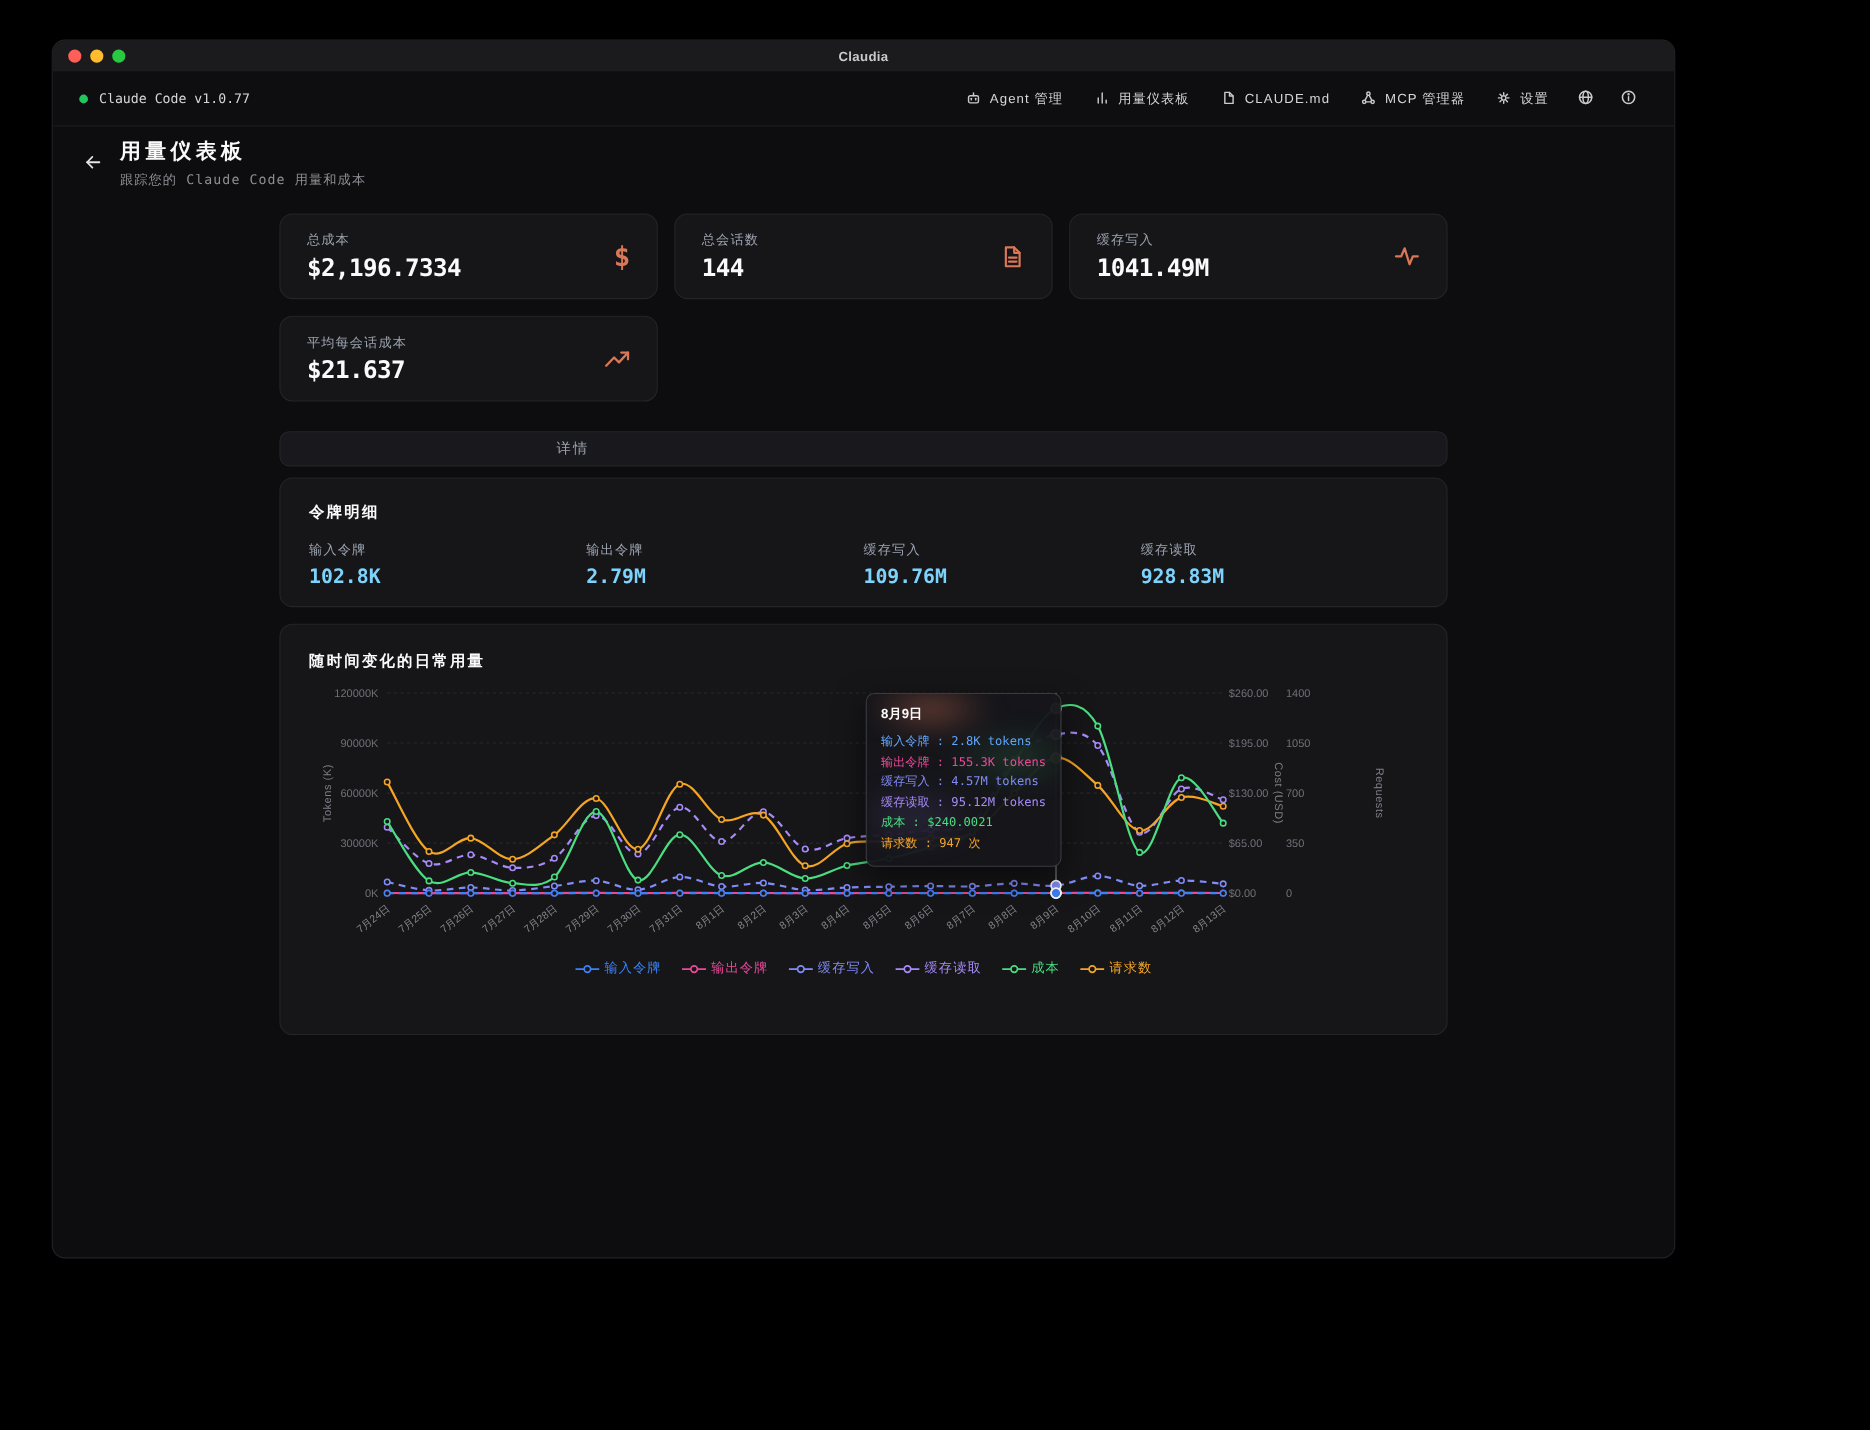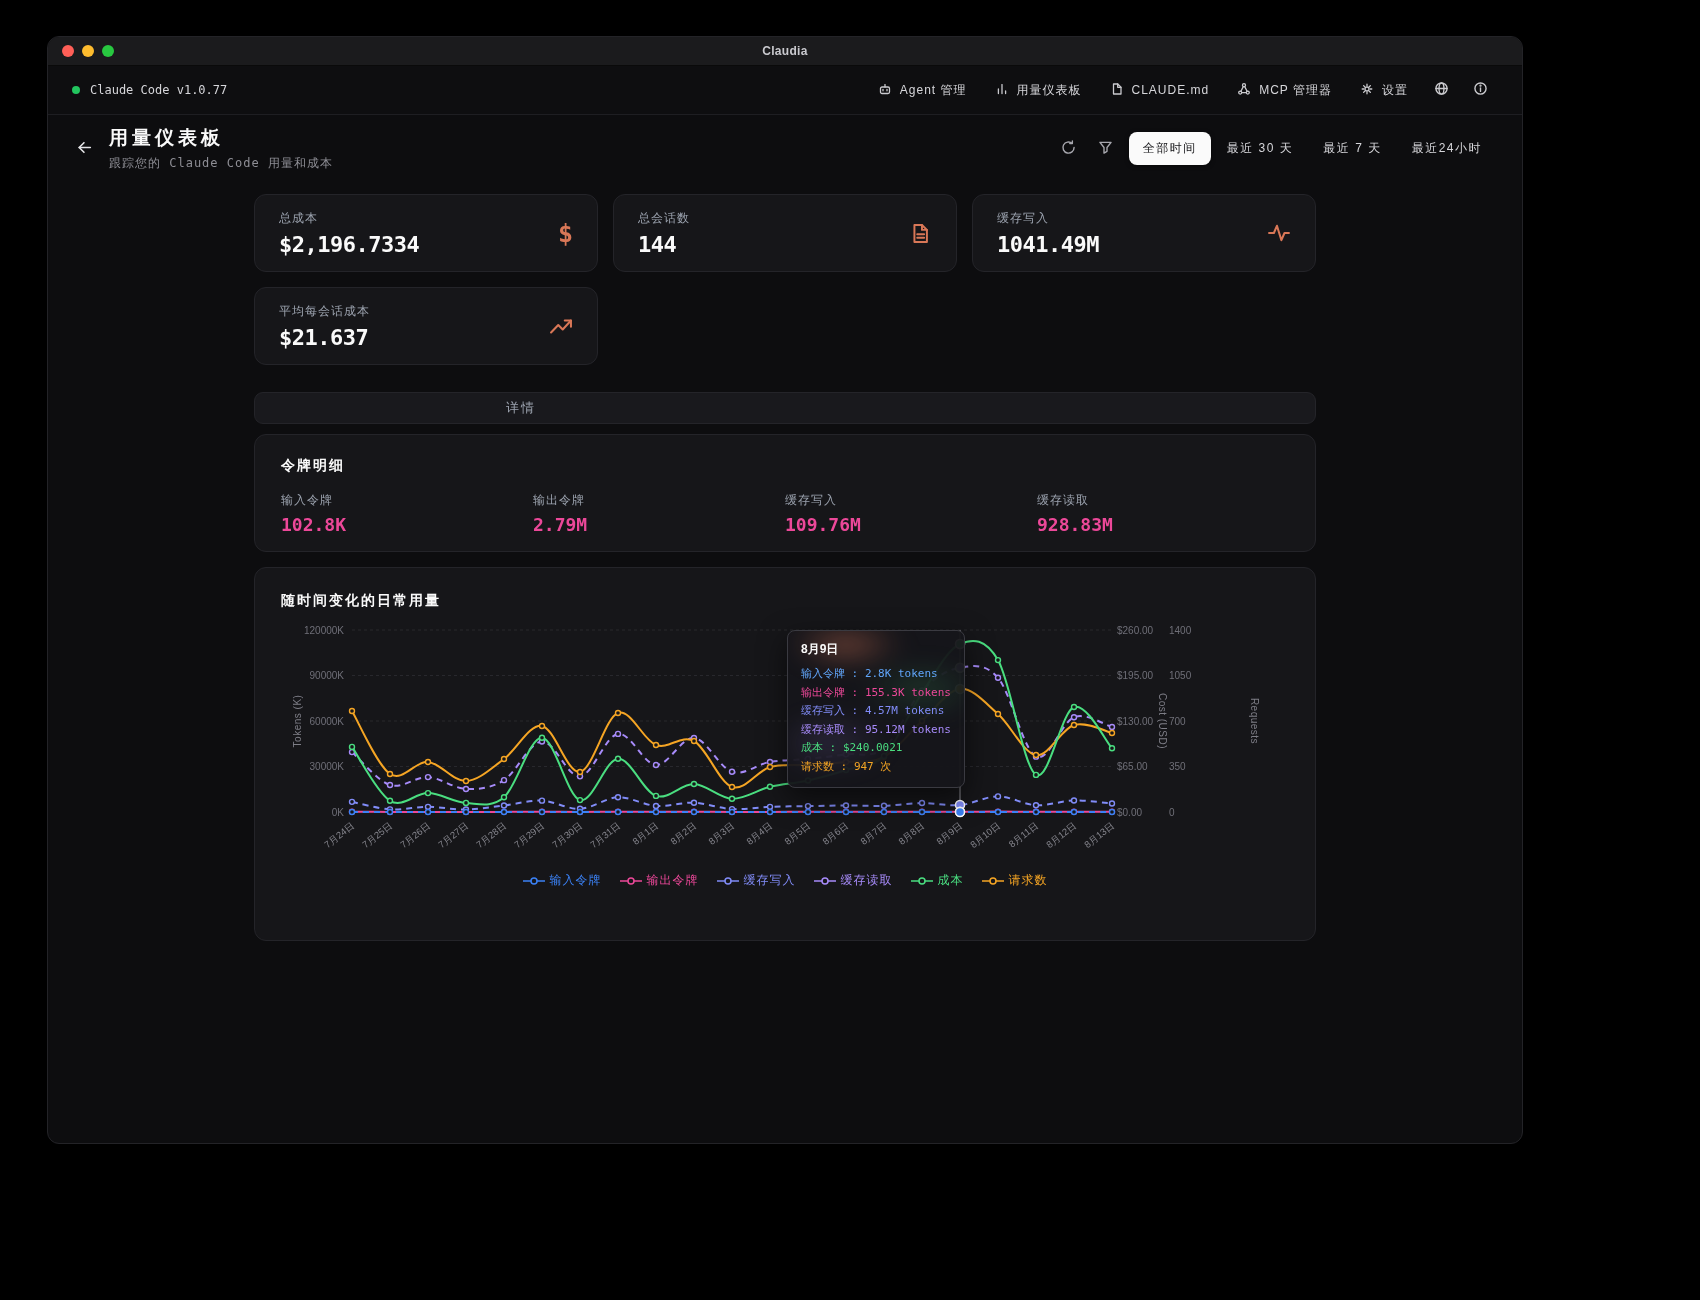--- a/index.html
+++ b/index.html
@@ -47,21 +47,21 @@
   .tabs{margin-top:27px;height:32px;background:#19191d;border:1px solid #242429;border-radius:9px;
     padding:2px;display:grid;grid-template-columns:1fr 1fr}
   .tab{border:0;background:none;border-radius:7px;font-size:13px;color:#9ca3af;cursor:pointer;
     letter-spacing:2px;font-family:inherit}
   .tab.active{background:#0c0c0e;color:#fafafa;border:1px solid #2c2c31}
   .card{background:#161619;border:1px solid #242429;border-radius:12px}
   .token-card{margin-top:10px;height:118px;padding:22px 26px}
   .card-title{font-size:14px;font-weight:700;color:#fafafa;letter-spacing:2px}
   .token-grid{display:grid;grid-template-columns:repeat(4,1fr);margin-top:17px}
   .tk-label{font-size:12px;color:#9ca3af;letter-spacing:1px}
-  .tk-value{font-size:18px;font-weight:700;color:#ec4899;margin-top:5px;font-family:"DejaVu Sans Mono",monospace}
+  .tk-value{font-size:18px;font-weight:700;color:#7dd3fc;margin-top:5px;font-family:"DejaVu Sans Mono",monospace}
   .chart-card{margin-top:15px;height:374px;padding-top:24px}
   .chart-card .card-title{margin-left:26px}
   .chart-area{position:relative;height:250px;margin-top:8px}
   #chart-svg{position:absolute;left:0;top:0;display:block}
   #chart-svg text{font-size:10px;fill:#6f6f78;font-family:"Liberation Sans","DejaVu Sans",sans-serif}
   #chart-svg text.xlab{font-size:9.5px;fill:#85858d}
   #chart-svg text.axis-title{fill:#7e7e87;letter-spacing:.5px}
   .legend{display:flex;justify-content:center;align-items:center;gap:18px;margin-top:4px}
   .legend-item{display:flex;align-items:center;gap:5px;cursor:pointer;background:none;border:0;padding:0;font-family:inherit}
   .legend-label{font-size:12px;letter-spacing:1px}
@@ -159,37 +159,20 @@
   <div class="pagehead">
     <button class="back-btn">
       <span><svg class="ic" width="17" height="17" viewBox="0 0 16 16" style="stroke:#e4e4e7;stroke-width:1.5">
             <line x1="13.5" y1="8" x2="3" y2="8"></line>
             <polyline points="7.5,3.5 3,8 7.5,12.5" fill="none"></polyline>
           </svg></span>
     </button>
     <div>
       <div class="ph-title">用量仪表板</div>
       <div class="ph-sub">跟踪您的 Claude Code 用量和成本</div>
-    </div>
-    <div class="ph-right">
-      <button class="icon-btn">
-        <span><svg class="ic" width="15" height="15" viewBox="0 0 14 14" style="stroke:#a7a7ae">
-              <path d="M12.2 7A5.2 5.2 0 1 1 10.4 3.1"></path>
-              <polyline points="10.6,0.9 10.6,3.3 8.2,3.3" fill="none"></polyline>
-            </svg></span>
-      </button>
-      <button class="icon-btn" style="margin-right:4px">
-        <span><svg class="ic" width="15" height="15" viewBox="0 0 14 14" style="stroke:#a7a7ae">
-              <path d="M1.8 2.2h10.4L8.4 7v3.6l-2.8 1.6V7z"></path>
-            </svg></span>
-      </button>
-      <button class="time-btn active">全部时间</button>
-      <button class="time-btn">最近 30 天</button>
-      <button class="time-btn">最近 7 天</button>
-      <button class="time-btn">最近24小时</button>
     </div>
   </div>
 
   <div class="content">
 
     <div class="stats">
       <div class="stat-card">
         <div>
           <div class="stat-label">总成本</div>
           <div class="stat-value">$2,196.7334</div>

